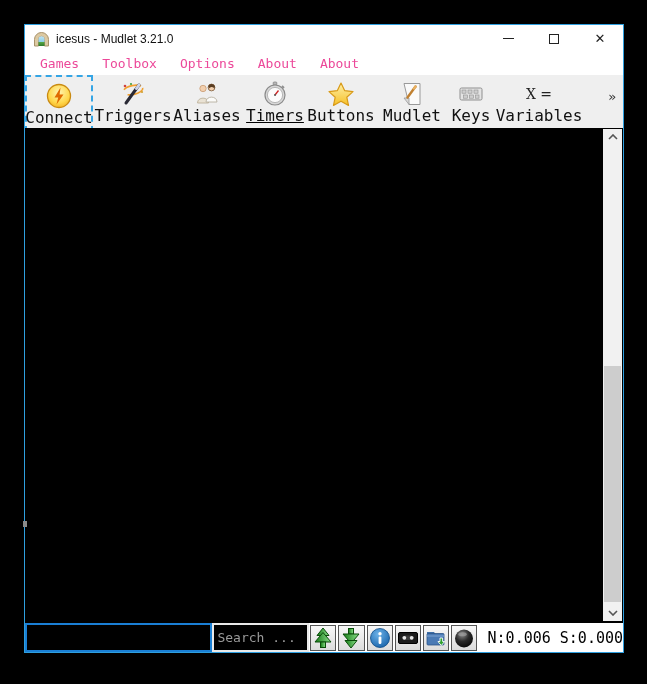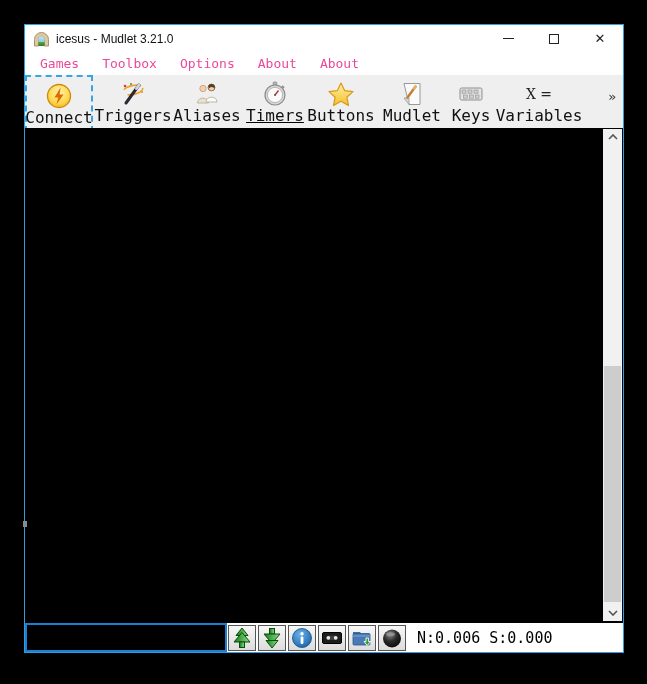--- a/index.html
+++ b/index.html
@@ -234,20 +234,21 @@
         <div class="vs-arrow vs-down">
           <svg width="10" height="6" viewBox="0 0 10 6">
             <polyline points="1,1 5,5 9,1" fill="none" stroke="#555" stroke-width="1.6"></polyline>
           </svg>
         </div>
       </div>
     </div>
 
     <div class="bottombar">
       <input class="cmd-input" type="text" value="" style="">
+      <input class="search-input" type="text" placeholder="Search ..." style="">
 
       <button class="bb-btn">
         <svg width="22" height="22" viewBox="0 0 22 22">
           <defs>
               <linearGradient id="gu" x1="0" y1="0" x2="1" y2="0">
             <stop offset="0" stop-color="#157a15"></stop>
                 <stop offset="1" stop-color="#8ae08a"></stop>
           </linearGradient>
             </defs>
           <polygon points="11,1 17,8.5 5,8.5" fill="url(#gu)" stroke="#0a4d0a" stroke-width="1"></polygon>

